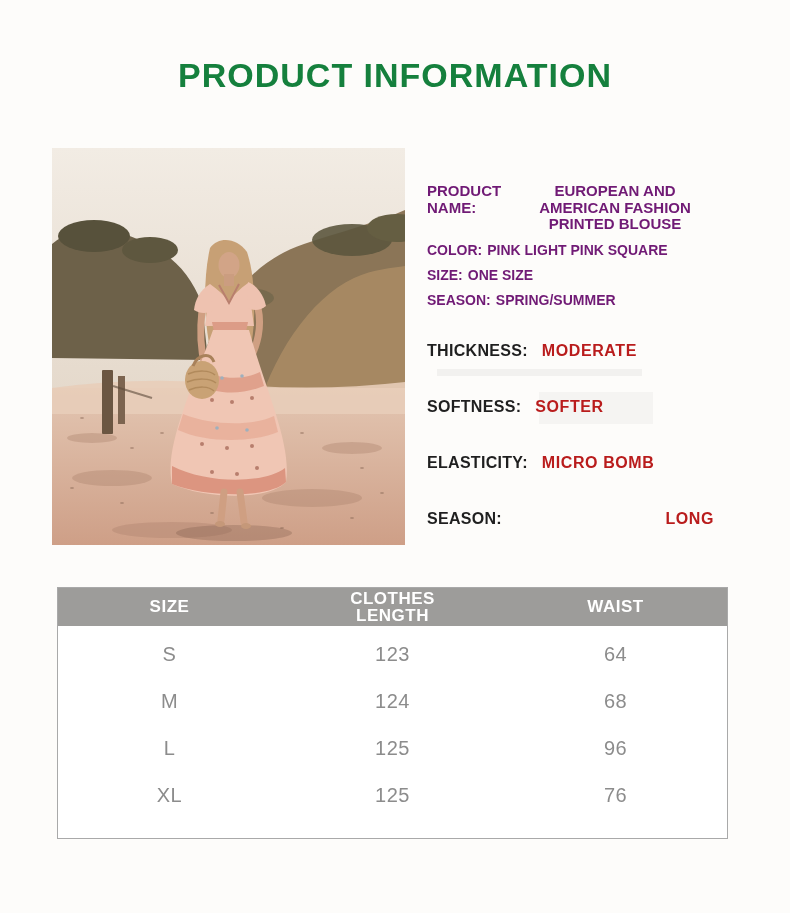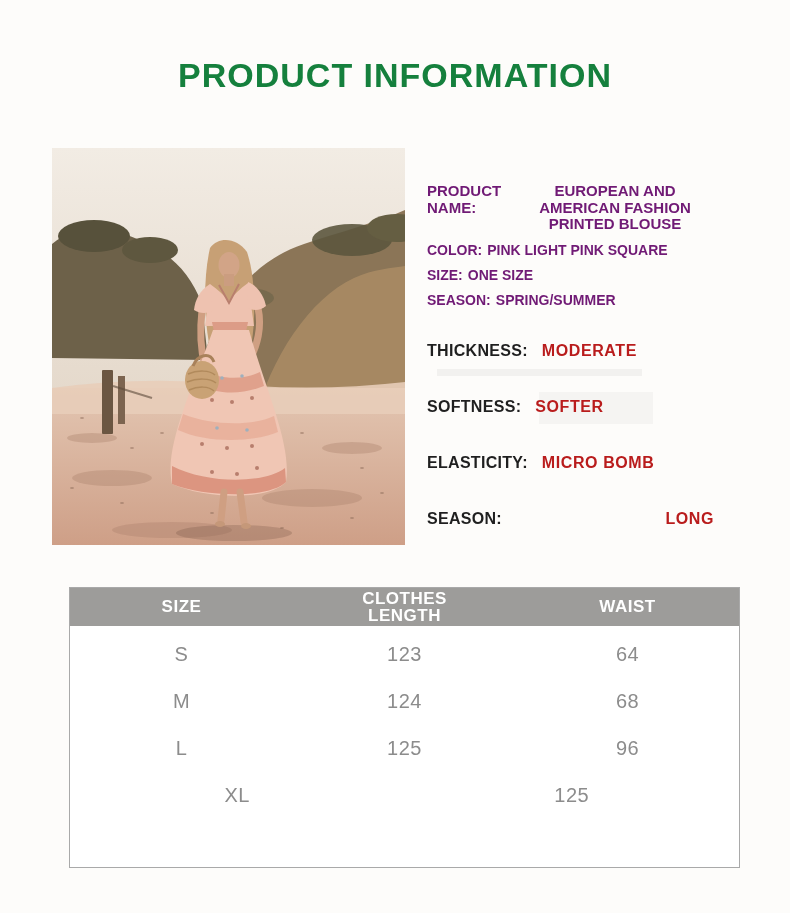--- a/index.html
+++ b/index.html
@@ -43,24 +43,23 @@
   .attr-label { font-weight:700; color:#1f1f1f; letter-spacing:0.3px; }
   .attr-value { position:relative; color:#b91c1c; font-weight:600; margin-left:14px; letter-spacing:0.6px; }
   .attr-row.length { justify-content:space-between; }
   .attr-row.length .attr-value { margin-left:0; }
   .artifact-strip { position:absolute; left:10px; top:27px; width:205px; height:7px; background:#f2f1ef; }
   .artifact-box { position:absolute; left:112px; top:-6px; width:114px; height:32px; background:#f5f4f2; }
 
   
   .size-table {
     position:absolute; left:57px; top:587px;
-    width:671px; height:281px;
+    width:671px; height:252px;
     border:1px solid #a9a9a9; box-sizing:border-box;
     background:#ffffff;
-    margin-left:12px;
   }
   .thead { display:flex; height:38px; background:#9d9c9a; }
   .th { flex:1; display:flex; align-items:center; justify-content:center;
         color:#ffffff; font-size:17px; font-weight:600; letter-spacing:0.5px; text-align:center; }
   .th .wrap-narrow { display:block; width:86px; line-height:17px; }
   .tbody { padding-top:5px; }
   .tr { display:flex; height:47px; }
   .td { flex:1; display:flex; align-items:center; justify-content:center;
         font-size:20px; color:#8c8c8c; letter-spacing:0.5px; }
 </style>
@@ -225,15 +224,16 @@
       <div class="td">68</div>
     </div>
     <div class="tr">
       <div class="td">L</div>
       <div class="td">125</div>
       <div class="td">96</div>
     </div>
     <div class="tr">
       <div class="td">XL</div>
       <div class="td">125</div>
+      <div class="td">76</div>
     </div>
   </div>
 </div>
 
 </body></html>

